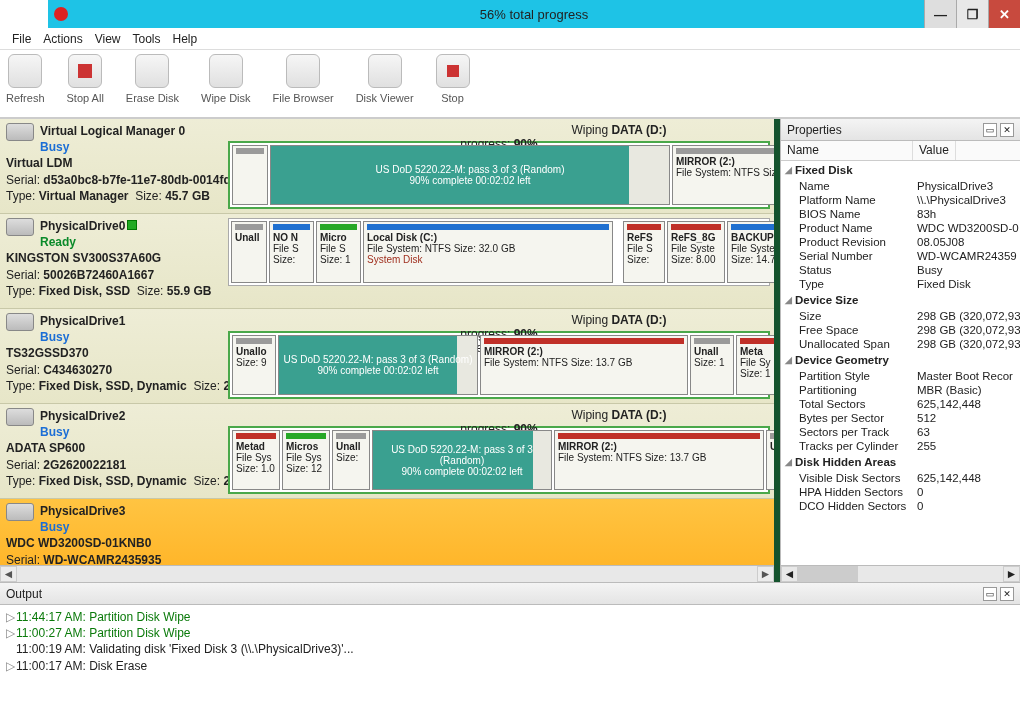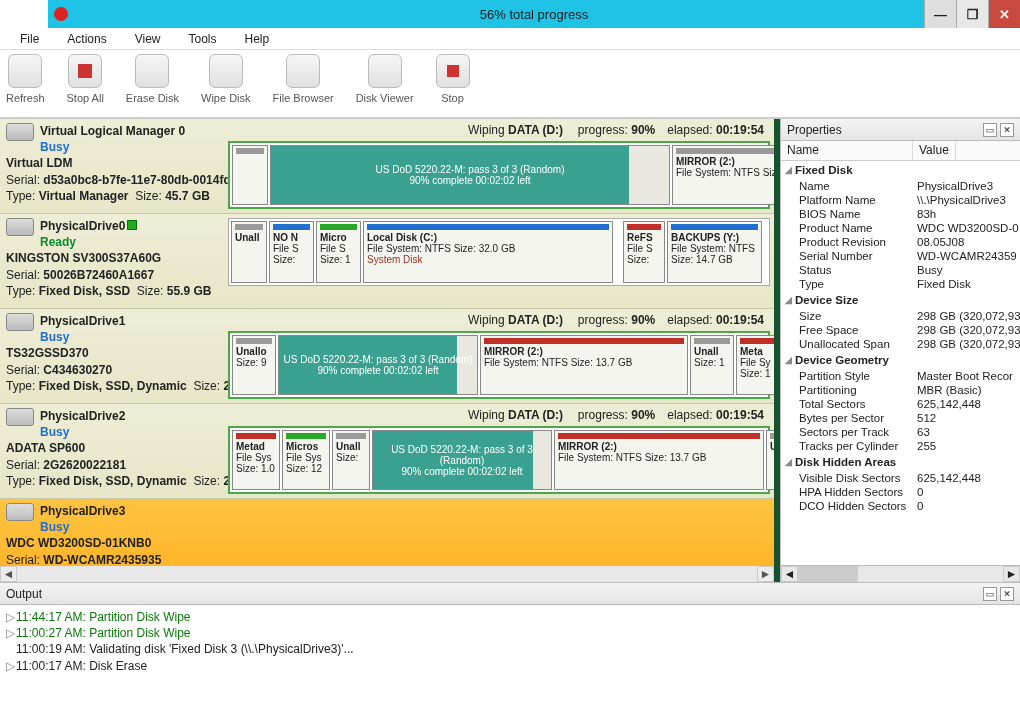--- a/index.html
+++ b/index.html
@@ -9,21 +9,21 @@
 .titlebar { height: 28px; background: #1ec3e6; display: flex; align-items: center; position: relative; margin-left: 48px; }
 .titlebar .shield { width: 14px; height: 14px; border-radius: 50%; background: #d22; margin-left: 6px; }
 .titlebar .title { position: absolute; left: 50%; transform: translateX(-50%); color: #222; font-size: 13px; }
 .winbtns { margin-left: auto; display: flex; height: 100%; }
 .winbtn { width: 32px; display: flex; align-items: center; justify-content: center; background: #e8e8e8; border-left: 1px solid #aaa; font-size: 13px; font-weight: bold; }
 .winbtn.min { background: #dedede; }
 .winbtn.close { background: #c84a3e; color: #fff; }
 
 
 .menubar { height: 22px; display: flex; align-items: center; padding: 0 6px; border-bottom: 1px solid #ddd; font-size: 12px; }
-.menubar span { margin: 0 14px; }
+.menubar span { margin: 0 6px; }
 
 
 .toolbar { height: 68px; display: flex; align-items: flex-start; padding: 4px 6px; border-bottom: 1px solid #ccc; background: #fff; }
 .tbtn { display: flex; flex-direction: column; align-items: center; margin-right: 22px; color: #555; font-size: 11px; }
 .tbtn .ticon { width: 34px; height: 34px; border: 1px solid #bbb; border-radius: 6px; background: linear-gradient(#f6f6f6,#e0e0e0); margin-bottom: 4px; position: relative; }
 .tbtn.stop .ticon::after { content:""; position:absolute; inset:10px; background:#c33; }
 .tbtn.stopall .ticon::after { content:""; position:absolute; inset:9px; background:#c33; }
 
 
 .main-area { display: flex; height: 464px; border-top: 1px solid #ccc; }
@@ -40,21 +40,21 @@
 .drive-row.sel { background: linear-gradient(#ffc442,#ffb020); }
 .drive-info { width: 228px; padding: 4px 6px 4px 6px; line-height: 1.35; }
 .drive-info .name-line { display:flex; align-items:flex-start; }
 .drive-info .hdd-icon { width: 28px; height: 18px; background: linear-gradient(#ddd,#bbb); border:1px solid #888; border-radius:3px; margin-right: 6px; flex-shrink:0; }
 .drive-info b { font-weight: bold; }
 .status-busy { color: #1b6ed6; font-weight: bold; }
 .status-ready { color: #0a8a2a; font-weight: bold; }
 .drive-map { flex: 1; padding: 4px 4px 4px 0; overflow: hidden; }
 .status-square { width:10px; height:10px; background:#2a2; border:1px solid #070; display:inline-block; margin-right:6px; margin-left:2px; }
 
-.map-header { display:flex; align-items:flex-start; height:18px; }
+.map-header { display:flex; align-items:center; height:18px;flex-direction:column; }
 .map-header .wipe-text { flex:1; text-align:left; padding-left:240px; }
 .map-header .prog { padding:0 12px; }
 .map-header .elap { padding-right:6px; }
 
 .map-body { display:flex; height: 68px; border: 2px solid #4aa84a; background:#fff; padding:2px; gap:2px; }
 .drive-info .ln { white-space: nowrap; }
 
 .part { border:1px solid #888; flex:0 0 auto; height:100%; font-size:10px; padding:2px 3px; overflow:hidden; position:relative; background:#f5f5ef; }
 .part .bar { height:6px; margin-bottom:2px; display:flex; }
 .bar .seg { height:100%; }
@@ -227,20 +227,28 @@
                 <div class="ln">File System: NTFS Size: 32.0 GB</div>
                 <div class="ln red-text">System Disk</div>
               </div>
               <div class="part" style="width: 42px; margin-left: 8px;">
                 <div class="bar">
                   <div class="seg red" style="flex:1"></div>
                 </div>
                 <div class="ln"><b>ReFS</b></div>
                 <div class="ln">File S</div>
                 <div class="ln ">Size:</div>
+              </div>
+              <div class="part" style="width: 58px;">
+                <div class="bar">
+                  <div class="seg red" style="flex:1"></div>
+                </div>
+                <div class="ln"><b>ReFS_8G</b></div>
+                <div class="ln">File Syste</div>
+                <div class="ln ">Size: 8.00</div>
               </div>
               <div class="part" style="width: 95px;">
                 <div class="bar">
                   <div class="seg blue" style="flex:1"></div>
                 </div>
                 <div class="ln"><b>BACKUPS (Y:)</b></div>
                 <div class="ln">File System: NTFS</div>
                 <div class="ln ">Size: 14.7 GB</div>
               </div>
             </div>

